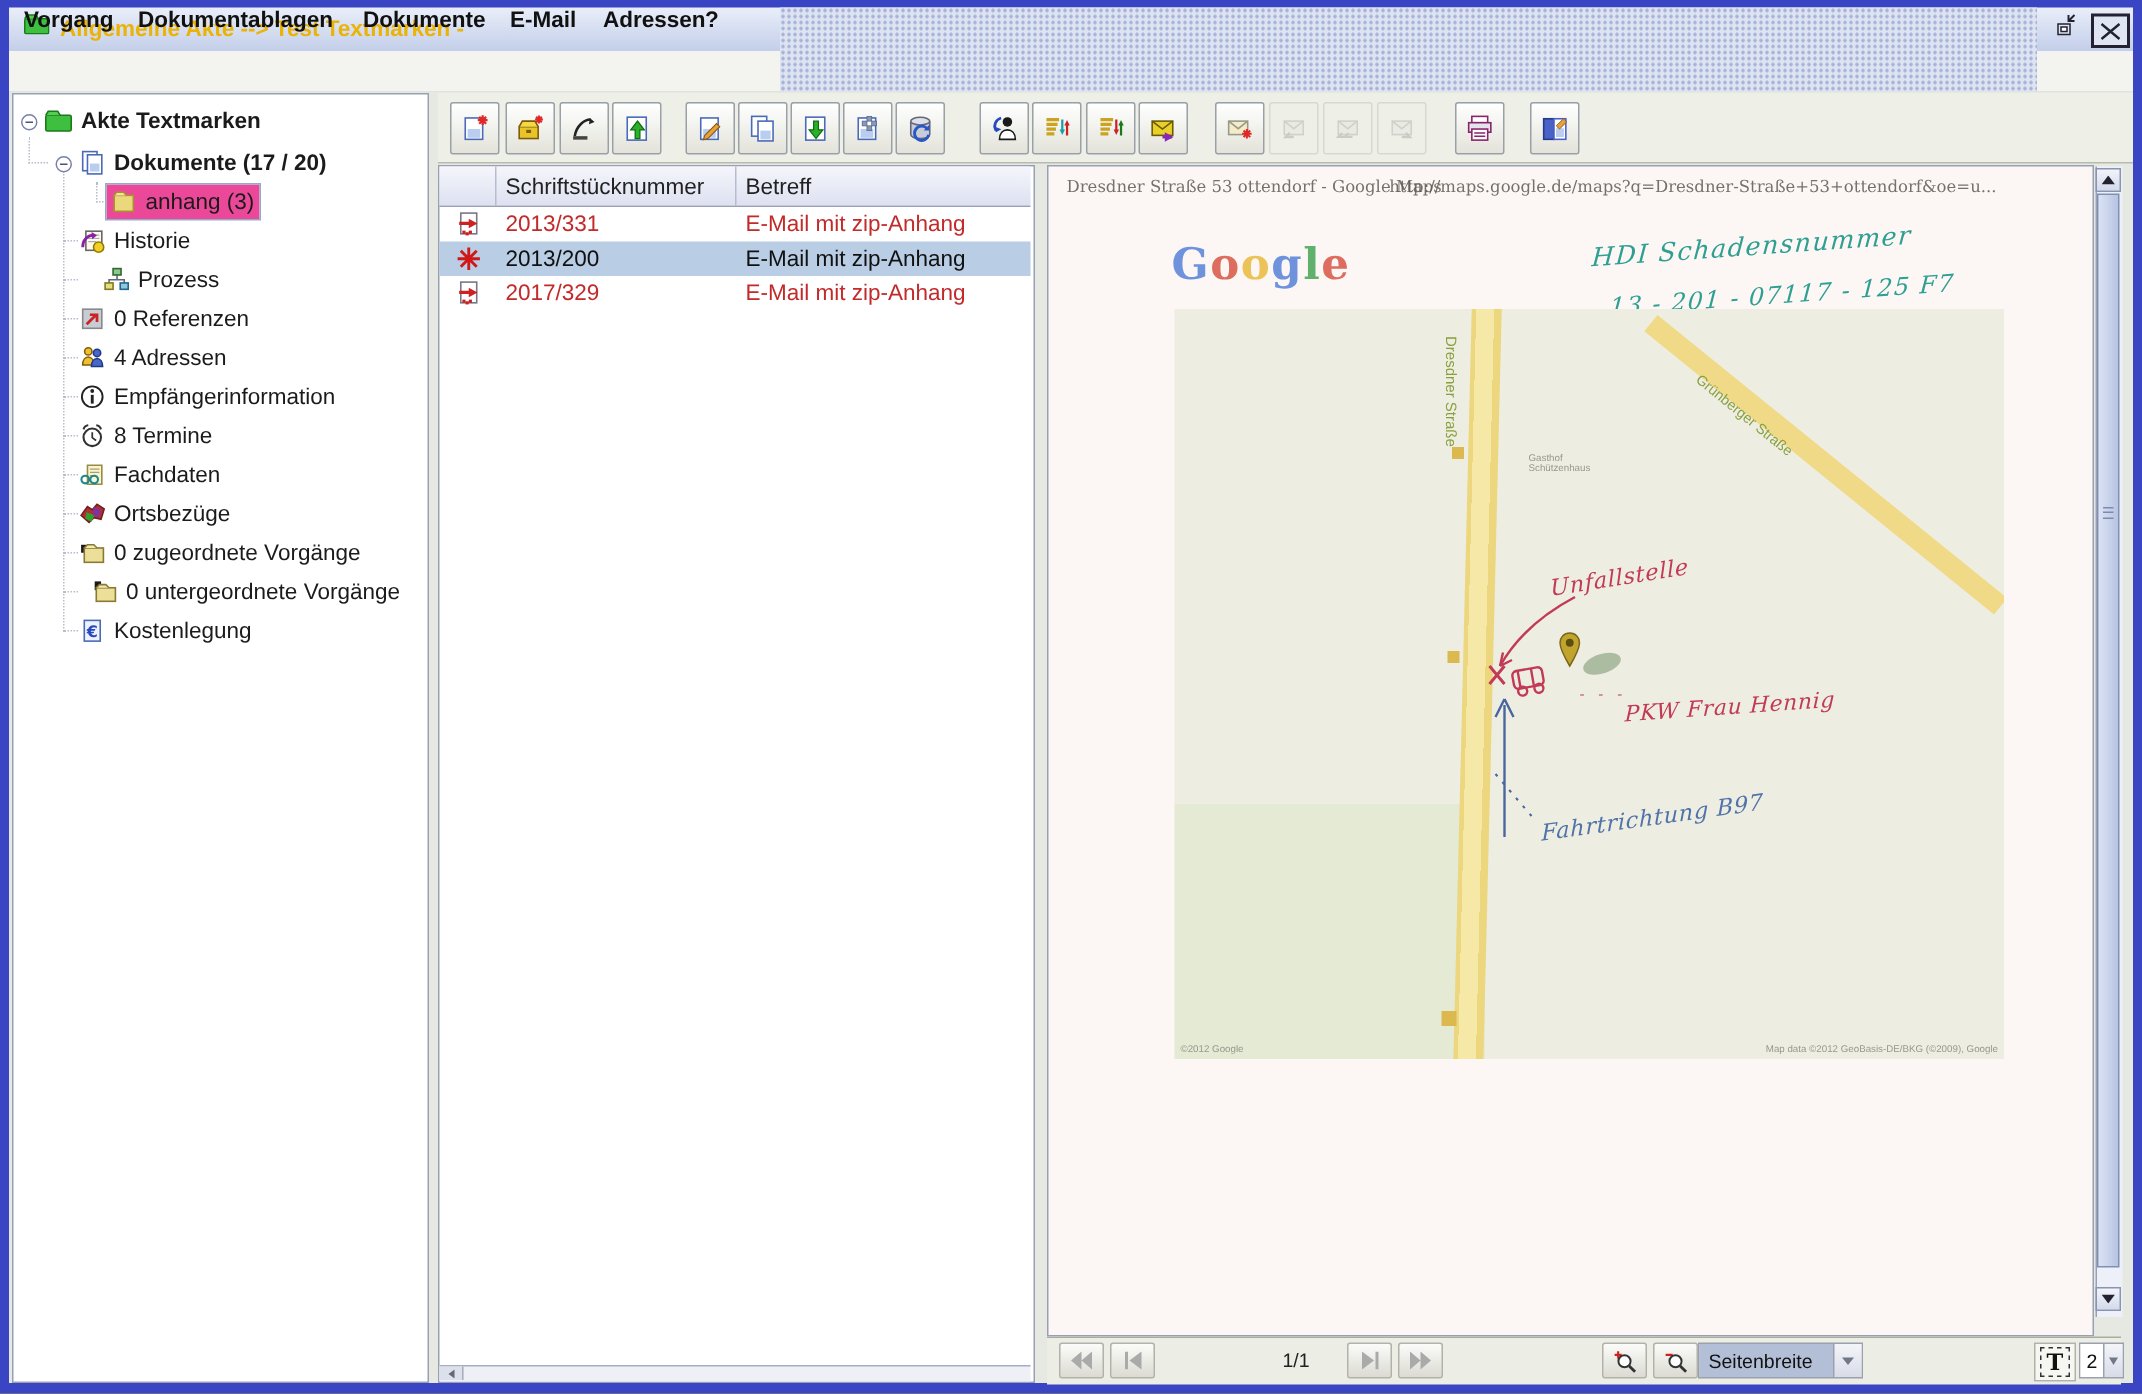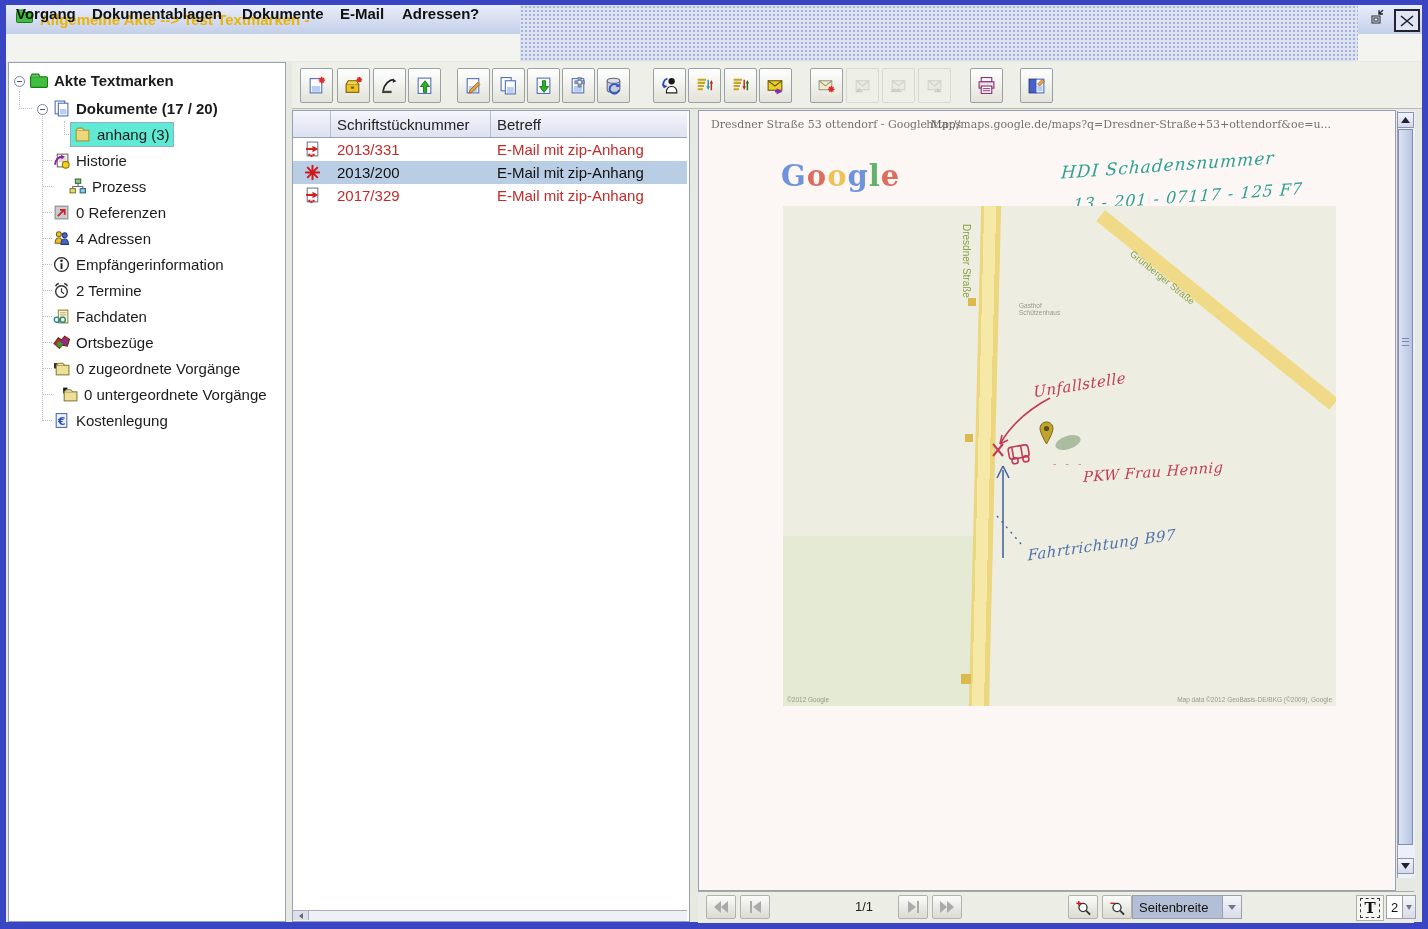--- a/index.html
+++ b/index.html
@@ -17,21 +17,21 @@
   
   .workbg{left:6px;top:61px;width:1416px;height:861px;background:#e6e8e2;}
   
   .toolbar{left:292px;top:62px;width:1130px;height:46px;background:#eef0e8;border-bottom:1px solid #b8bab0;}
   .tbtn{position:absolute;top:68px;width:33px;height:35px;background:linear-gradient(#ffffff,#e3e3da);border:1px solid #9aa0a8;border-radius:2px;display:flex;align-items:center;justify-content:center;padding:0;}
   .tbtn.flat{background:#eef0e8;border-color:#d8dad0;}
   
   .treepanel{left:8px;top:62px;width:276px;height:858px;background:#fff;border:1px solid #98a0b4;}
   .trow{position:absolute;height:23px;display:flex;align-items:center;gap:6px;font-size:15px;color:#1b1b1b;white-space:nowrap;}
   .trow.b{font-weight:bold;}
-  .sel{background:#5eead4;outline:1px solid #94aac9;padding:0 3px;}
+  .sel{background:#ec4899;outline:1px solid #94aac9;padding:0 3px;}
   .vline{position:absolute;border-left:1px dotted #b9bdc9;width:0;}
   .hline{position:absolute;border-top:1px dotted #b9bdc9;height:0;}
   .handle{position:absolute;width:9px;height:9px;border:1px solid #7880a8;border-radius:50%;background:#fff;display:flex;align-items:center;justify-content:center;}
   .handle i{display:block;width:5px;height:1px;background:#4a5280;}
   
   .listpanel{left:292px;top:110px;width:396px;height:810px;background:#fff;border:1px solid #98a0b4;}
   .lhead{position:absolute;left:0;top:0;width:394px;height:26px;background:linear-gradient(#f5f6fc,#dde1f0);border-bottom:1px solid #9aa0b8;display:flex;font-size:15px;color:#222;}
   .hc{border-right:1px solid #b8bcd0;display:flex;align-items:center;padding-left:6px;box-sizing:border-box;}
   .lrow{position:absolute;left:0;width:394px;height:23px;display:flex;align-items:center;font-size:15px;}
   .lrow .c0{width:38px;display:flex;justify-content:center;}
@@ -377,21 +377,21 @@
       <span>Empfängerinformation</span>
     </div>
     <div class="trow" style="left:44px;top:216px">
       <span>
           <svg width="17" height="17" viewBox="0 0 16 16">
             <path d="M2.5 4a3.5 3.5 0 0 1 3-2.6M13.5 4a3.5 3.5 0 0 0-3-2.6" fill="none" stroke="#333" stroke-width="1.3"></path>
             <circle cx="8" cy="9" r="5.5" fill="#fff" stroke="#333" stroke-width="1.3"></circle>
             <path d="M8 5.8v3.4L10.4 11" stroke="#333" fill="none" stroke-width="1.1"></path>
           </svg>
         </span>
-      <span>2 Termine</span>
+      <span>8 Termine</span>
     </div>
     <div class="trow" style="left:44px;top:242px">
       <span>
           <svg width="17" height="17" viewBox="0 0 16 16">
             <path d="M5 2h9v12H5z" fill="#f8f4d8" stroke="#998c40"></path>
             <path d="M6.5 4.5h6M6.5 6.5h6M6.5 8.5h4" stroke="#b0a060" stroke-width=".8"></path>
             <circle cx="3.6" cy="11" r="2.4" fill="none" stroke="#208888" stroke-width="1.3"></circle>
             <circle cx="9.2" cy="11" r="2.4" fill="none" stroke="#208888" stroke-width="1.3"></circle>
             <path d="M6 11h.8" stroke="#208888"></path>
           </svg>

